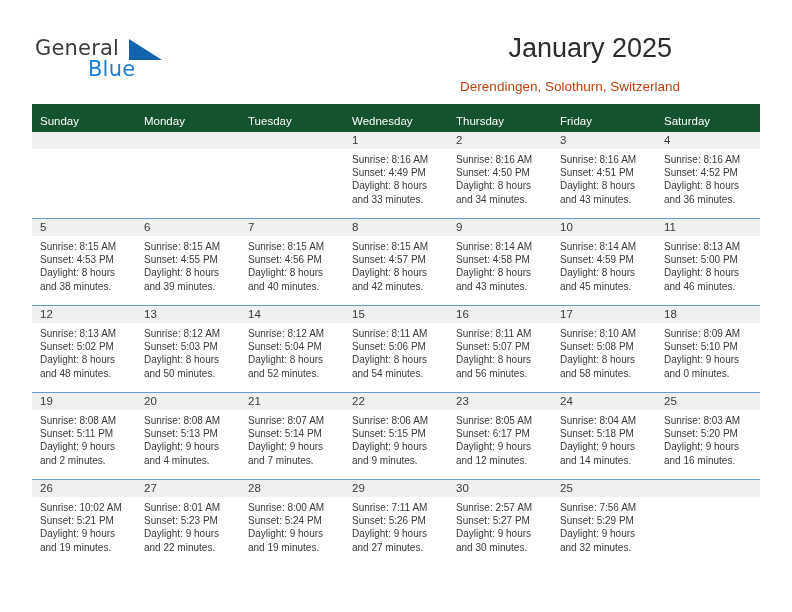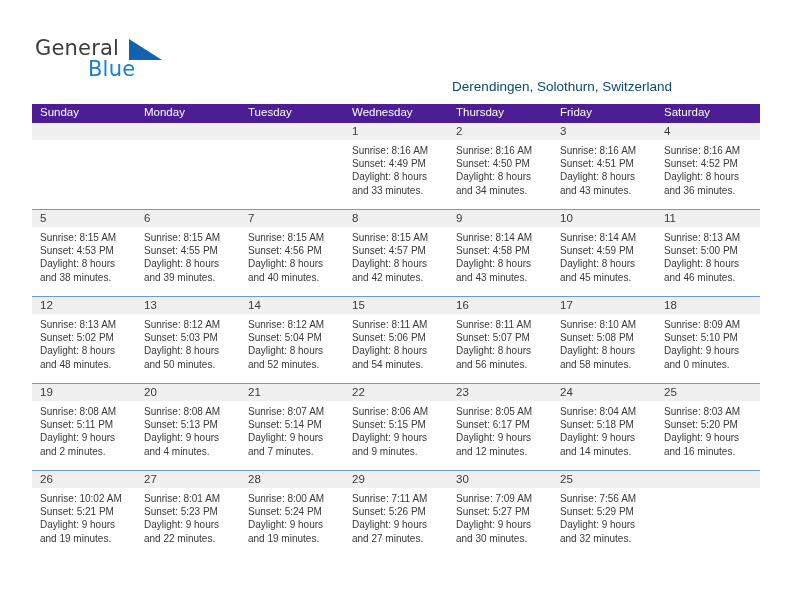--- a/index.html
+++ b/index.html
@@ -67,44 +67,44 @@
     position: absolute;
     right: 36px;
     top: 33px;
     font-size: 27px;
     color: #2b2b2b;
     text-align: right;
     white-space: nowrap;
   }
   .subtitle {
     position: absolute;
-    right: 36px;
+    right: 28px;
     top: 79px;
     font-size: 13.5px;
-    color: #0c4a6e;
+    color: #c2410c;
     text-align: left;
     white-space: nowrap;
   }
 
   
   .calendar {
     position: absolute;
     left: 32px;
     top: 104px;
     width: 728px;
     border-collapse: collapse;
     table-layout: fixed;
   }
   .calendar th {
-    background: #4c1d95;
+    background: #14532d;
     color: #ffffff;
     font-size: 11.5px;
     font-weight: normal;
     text-align: left;
-    padding: 2px 0 5px 8px;
+    padding: 11px 0 5px 8px;
     height: 11px;
     border: none;
   }
   .calendar td {
     width: 104px;
     height: 86px;
     vertical-align: top;
     padding: 0;
     border: none;
     border-top: 1px solid #3876ba;
@@ -148,20 +148,21 @@
 <body>
 
 <div class="page">
 
   <div class="header">
     <div class="logo">
       <span class="logo-general">General</span>
       <span class="logo-triangle"></span>
       <span class="logo-blue">Blue</span>
     </div>
+    <div class="title">January 2025</div>
     <div class="subtitle">Derendingen, Solothurn, Switzerland</div>
   </div>
 
   <table class="calendar">
     <thead>
       <tr>
         <th>Sunday</th>
         <th>Monday</th>
         <th>Tuesday</th>
         <th>Wednesday</th>
@@ -516,21 +517,21 @@
                 <div>Sunset: 5:26 PM</div>
                 <div>Daylight: 9 hours</div>
                 <div>and 27 minutes.</div>
               </div>
             </div>
           </td>
         <td>
             <div class="cell-inner">
               <span class="daynum">30</span>
               <div class="lines">
-                <div>Sunrise: 7:09 AM</div>
+                <div>Sunrise: 2:57 AM</div>
                 <div>Sunset: 5:27 PM</div>
                 <div>Daylight: 9 hours</div>
                 <div>and 30 minutes.</div>
               </div>
             </div>
           </td>
         <td>
             <div class="cell-inner">
               <span class="daynum">25</span>
               <div class="lines">

